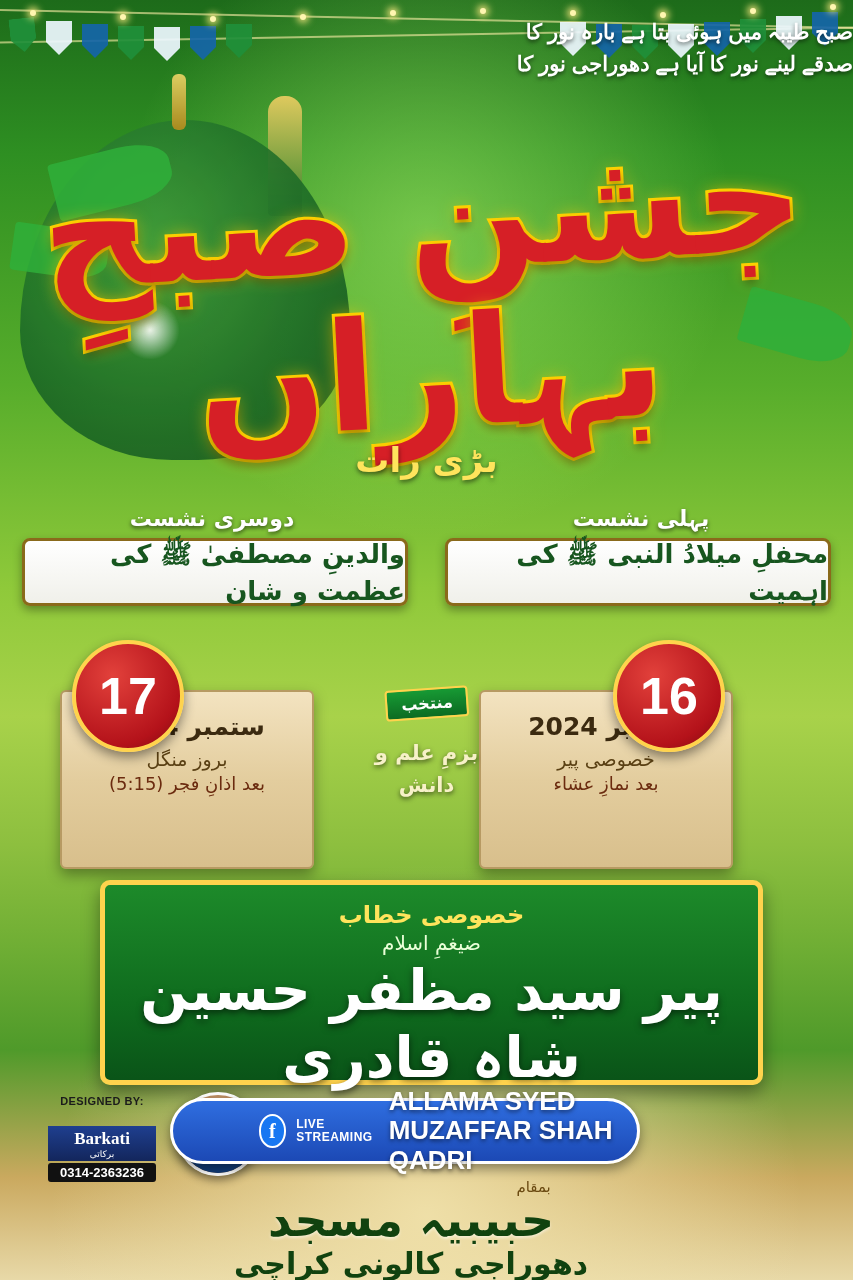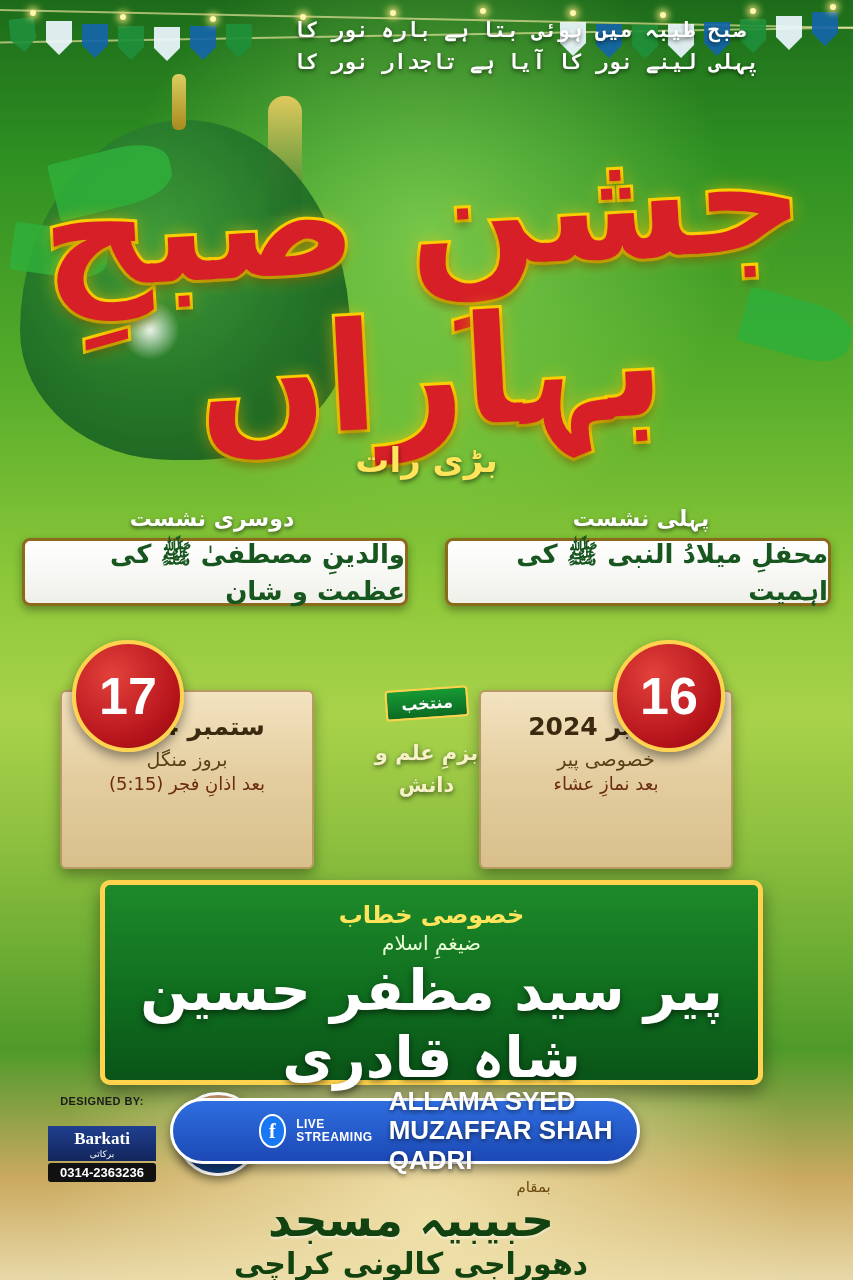--- a/index.html
+++ b/index.html
@@ -36,23 +36,23 @@
     background:linear-gradient(180deg,#f4d86a,#b98a1e);border-radius:6px;}
   .minaret{position:absolute;left:268px;top:96px;width:34px;height:120px;
     background:linear-gradient(180deg,#f0cf63,#2d7e2a);border-radius:16px 16px 4px 4px;opacity:.9;}
   .greenflag{position:absolute;background:#2faf3a;opacity:.85;border-radius:4px 40% 40% 4px;}
   
   .glow{position:absolute;border-radius:50%;pointer-events:none;}
 
   
   .couplet{
     position:absolute;top:16px;right:0;width:560px;
-    text-align:left;color:#ffffff;direction:rtl;
+    text-align:right;color:#ffffff;direction:rtl;
     text-shadow:0 2px 4px rgba(0,0,0,.55);
-    font-family:Liberation Mono, monospace;
+    font-family:Liberation Sans, sans-serif;
   }
   .couplet div{font-size:21px;line-height:1.5;font-weight:bold;}
 
   
   .title-wrap{
     position:absolute;top:120px;left:0;width:853px;height:350px;
     display:flex;align-items:center;justify-content:center;
   }
   .title-main{
     direction:rtl;text-align:center;
@@ -224,21 +224,21 @@
 
   <div class="minaret"></div>
   <div class="dome"></div>
   <div class="greenflag" style="left:52px;top:150px;width:120px;height:58px;transform:rotate(-14deg);"></div>
   <div class="greenflag" style="left:12px;top:228px;width:96px;height:48px;transform:rotate(8deg);"></div>
   <div class="greenflag" style="left:742px;top:300px;width:110px;height:56px;transform:rotate(16deg);"></div>
   <div class="glow" style="left:120px;top:300px;width:60px;height:60px;background:radial-gradient(circle,rgba(255,255,255,.9),rgba(255,255,255,0) 70%);"></div>
 
   <div class="couplet">
     <div>صبح طیبہ میں ہوئی بتا ہے بارہ نور کا</div>
-    <div>پہلی لینے نور کا آیا ہے تاجدار نور کا</div>
+    <div>صدقے لینے نور کا آیا ہے دھوراجی نور کا</div>
   </div>
 
   <div class="title-wrap">
     <div class="title-main">جشنِ صبحِ بہاراں</div>
   </div>
   <div class="title-sub">بڑی رات</div>
 
   <div class="sessions">
     <div class="sess-label" id="sess1-label">پہلی نشست</div>
     <div class="sess" id="sess1">

